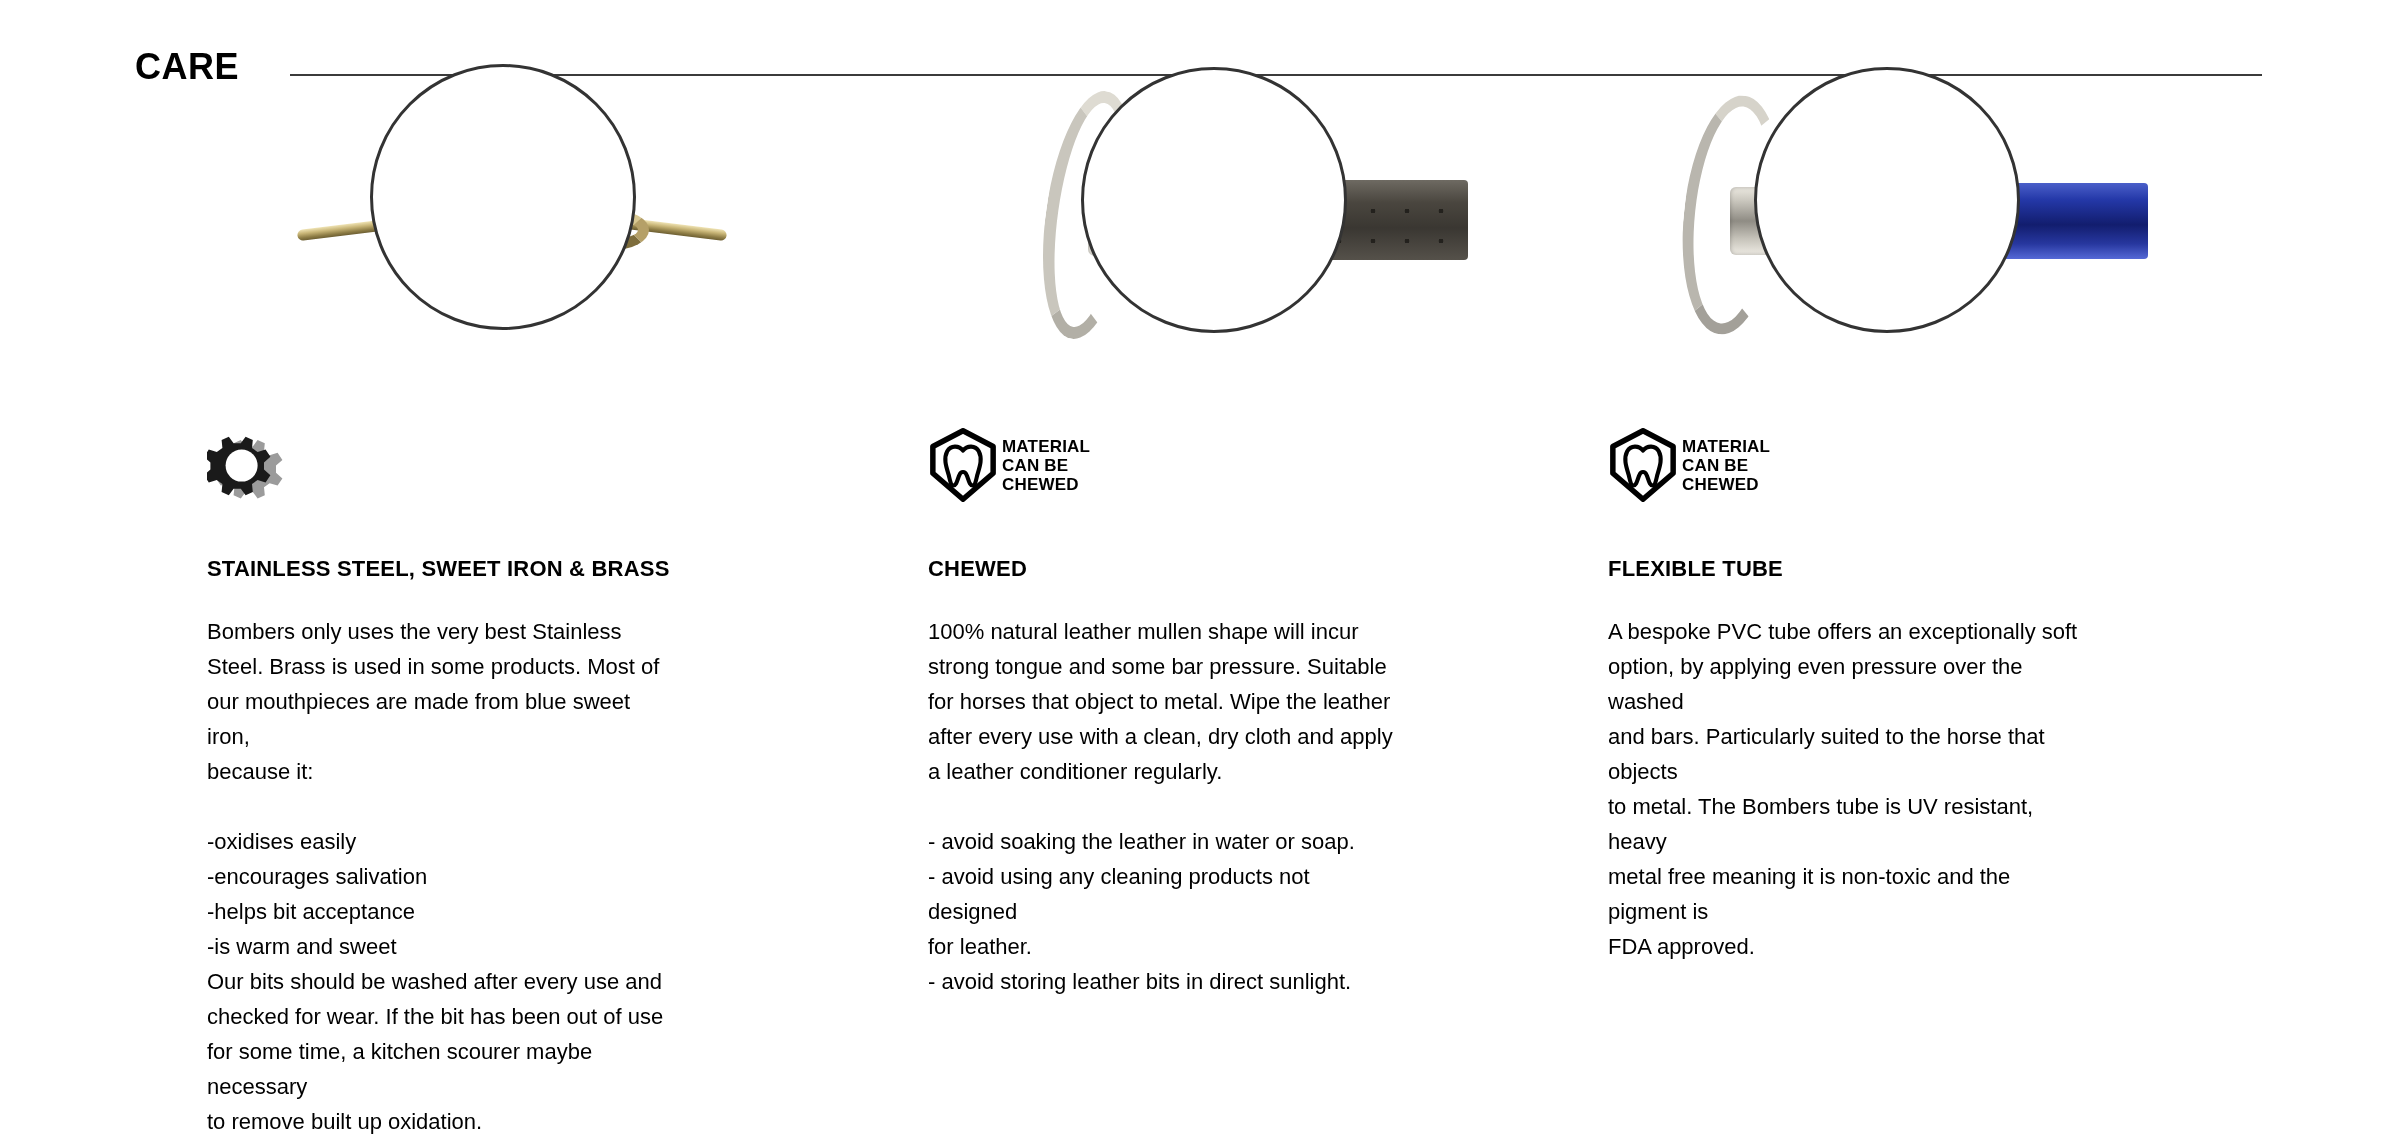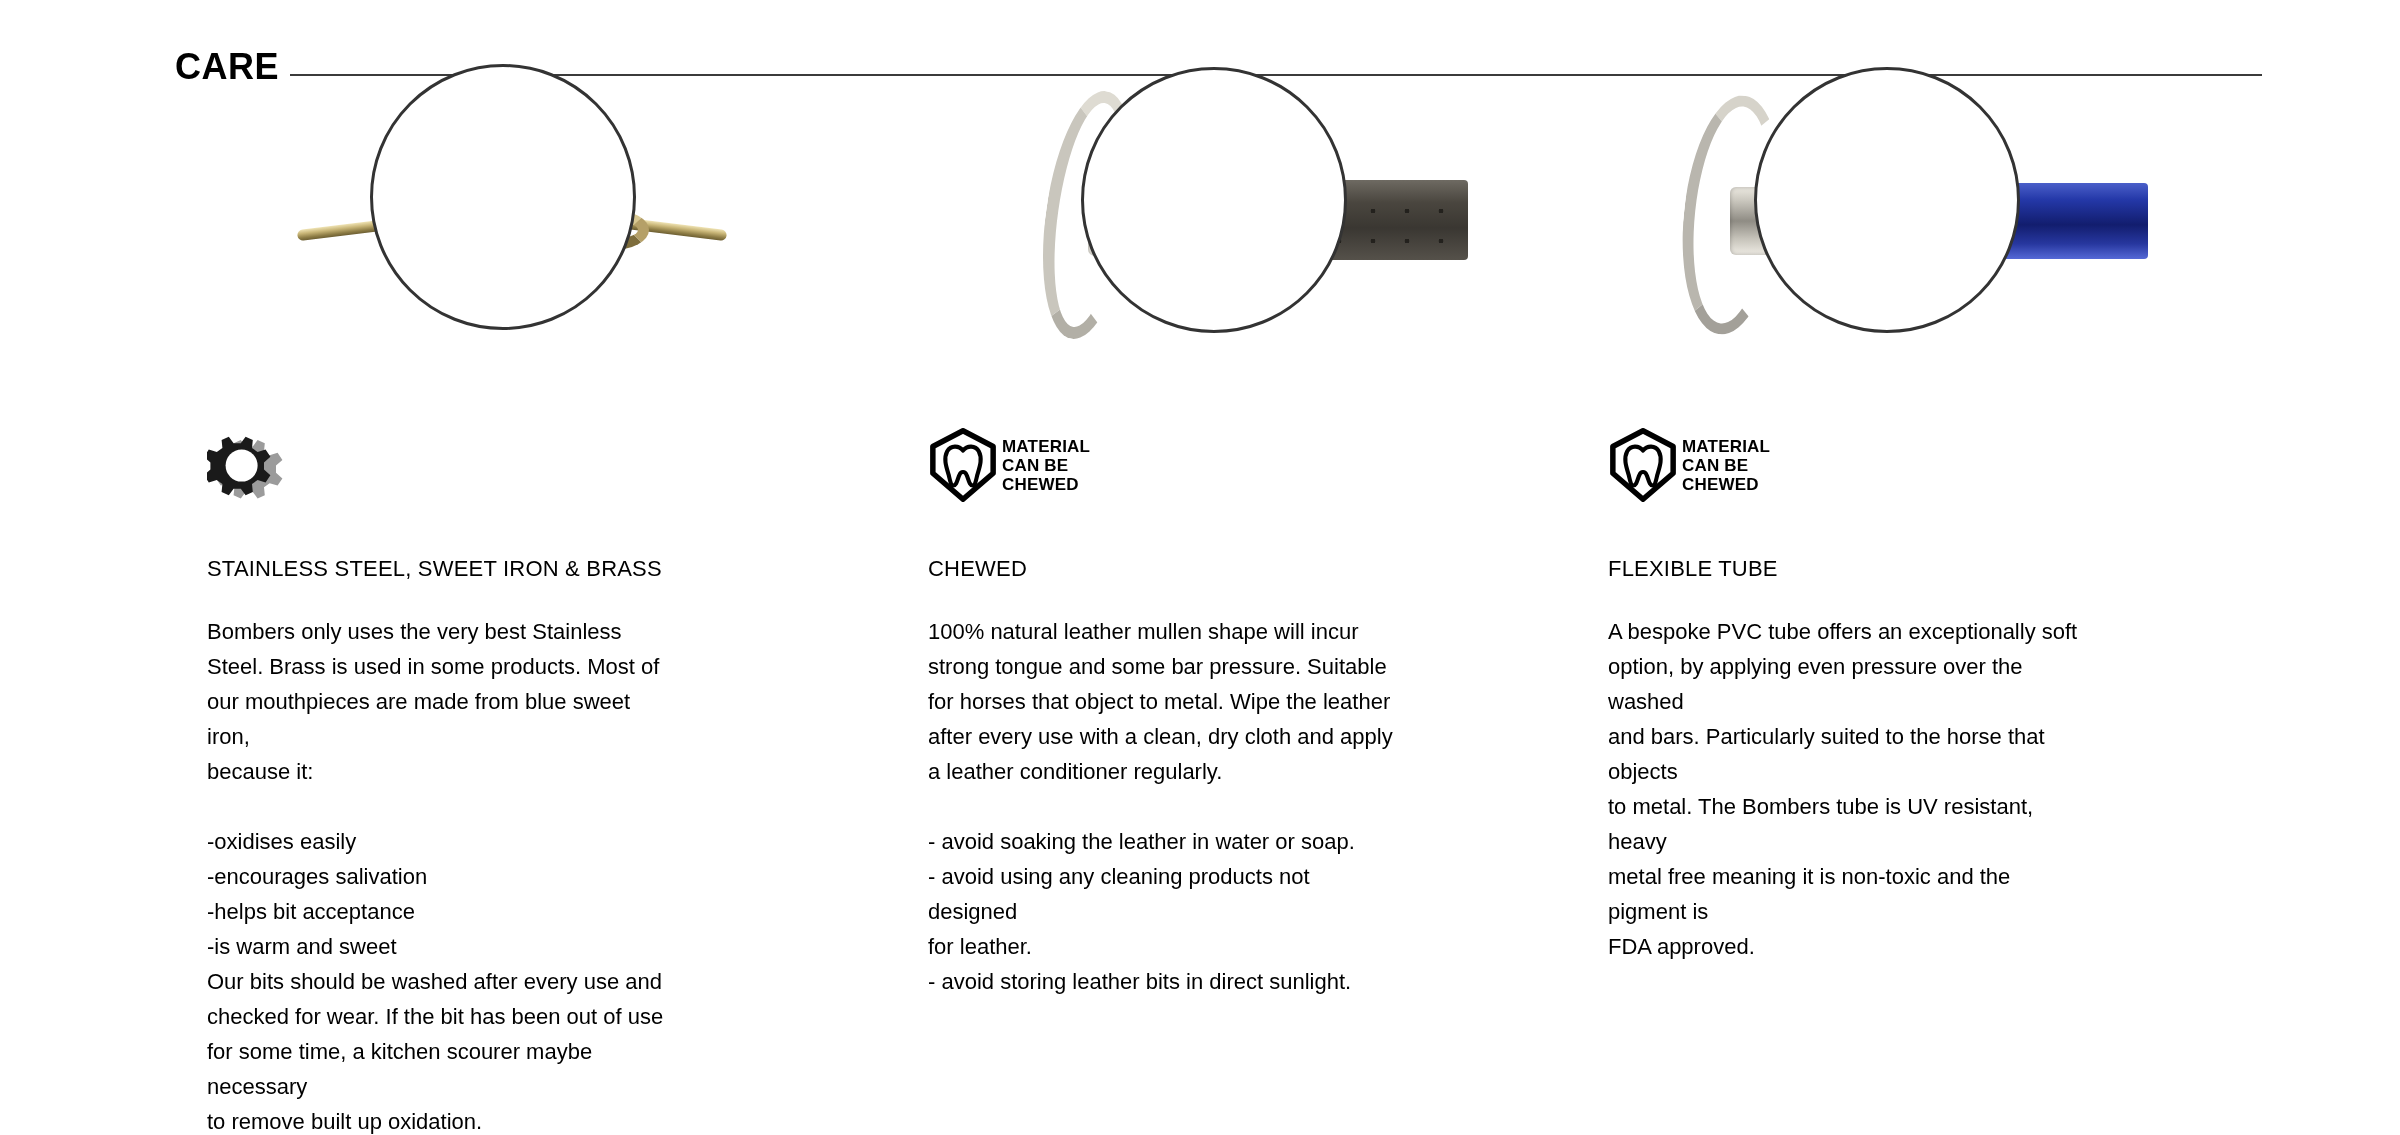--- a/index.html
+++ b/index.html
@@ -12,21 +12,21 @@
     overflow:hidden;
     position:relative;
   }
   .page{position:absolute;left:0;top:0;width:2400px;height:1135px;}
 
   
   .header{position:absolute;left:0;top:0;width:2400px;height:110px;}
   .page-title{
     position:absolute;left:135px;top:47px;
     font-size:36px;font-weight:bold;letter-spacing:0.5px;
-    line-height:40px;white-space:nowrap;margin-left:40px;
+    line-height:40px;white-space:nowrap;
   }
   .title-rule{
     position:absolute;left:290px;top:74px;width:1972px;height:2px;
     background:#3b3b3b;
   }
 
   
   .col{position:absolute;top:0;}
   .col-1{left:207px;width:660px;}
   .col-2{left:928px;width:660px;}
@@ -147,21 +147,21 @@
   .badge-shield{width:70px;height:74px;flex:0 0 auto;}
   .badge-text{
     margin-left:4px;font-size:17px;font-weight:bold;line-height:19px;
     letter-spacing:.2px;white-space:nowrap;
   }
   .gear-icon{width:82px;height:80px;}
 
   
   .col-heading{
     position:absolute;top:556px;left:0;
-    font-size:22px;font-weight:normal;letter-spacing:.2px;white-space:nowrap;
+    font-size:22px;font-weight:bold;letter-spacing:.2px;white-space:nowrap;
   }
   .col-body{
     position:absolute;top:614px;left:0;
     font-size:22px;line-height:35px;white-space:pre-line;
   }
   .c1 .col-body{width:470px;}
   .c2 .col-body{width:470px;}
   .c3 .col-body{width:470px;}
 </style>
 </head>

